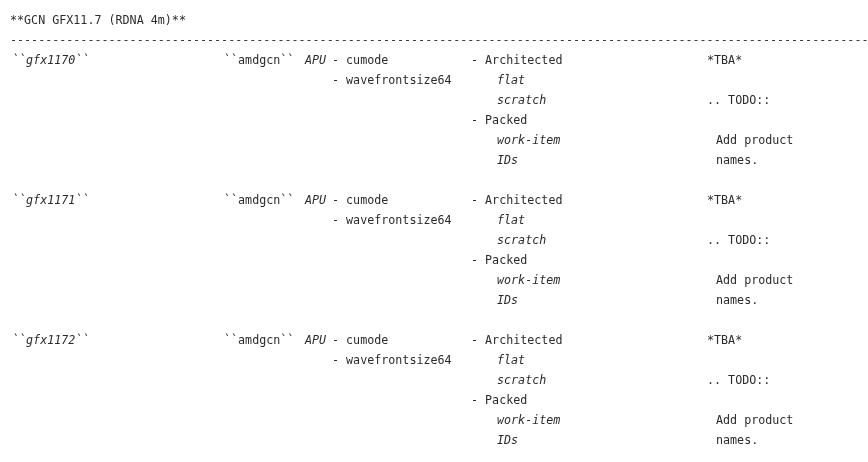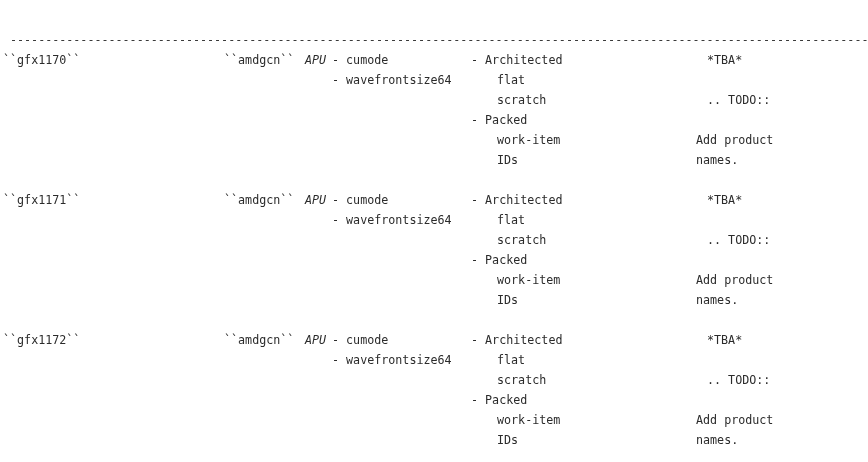--- a/index.html
+++ b/index.html
@@ -40,34 +40,35 @@
 
   .rule {
     left: 10px;
     top: 30px;
     width: 860px;
     overflow: hidden;
     color: #3a3a3a;
   }
 
   
-  .c-name   { left: 3px;  }
+  .c-name   { left: 12px; font-style: italic;  }
   .c-target { left: 224px; }
   .c-kind   { left: 305px; font-style: italic; }
   .c-attr   { left: 332px; }
   .c-feat   { left: 471px; }
-  .c-featt  { left: 497px; }
+  .c-featt  { left: 497px; font-style: italic; }
   .c-prod   { left: 707px; }
-  .c-prodi  { left: 696px; }
+  .c-prodi  { left: 716px; }
 </style>
 </head>
 <body>
 
 <div class="doc">
 
+  <div class="line title">**GCN GFX11.7 (RDNA 4m)**</div>
 
   <div class="line rule">----------------------------------------------------------------------------------------------------------------------------</div>
 
   <div>
     <div class="line c-name" style="top:50px">``gfx1170``</div>
     <div class="line c-target" style="top:50px">``amdgcn``</div>
     <div class="line c-kind" style="top:50px">APU</div>
 
     <div class="line c-attr" style="top:50px">- cumode</div>
     <div class="line c-attr" style="top:70px">- wavefrontsize64</div>

